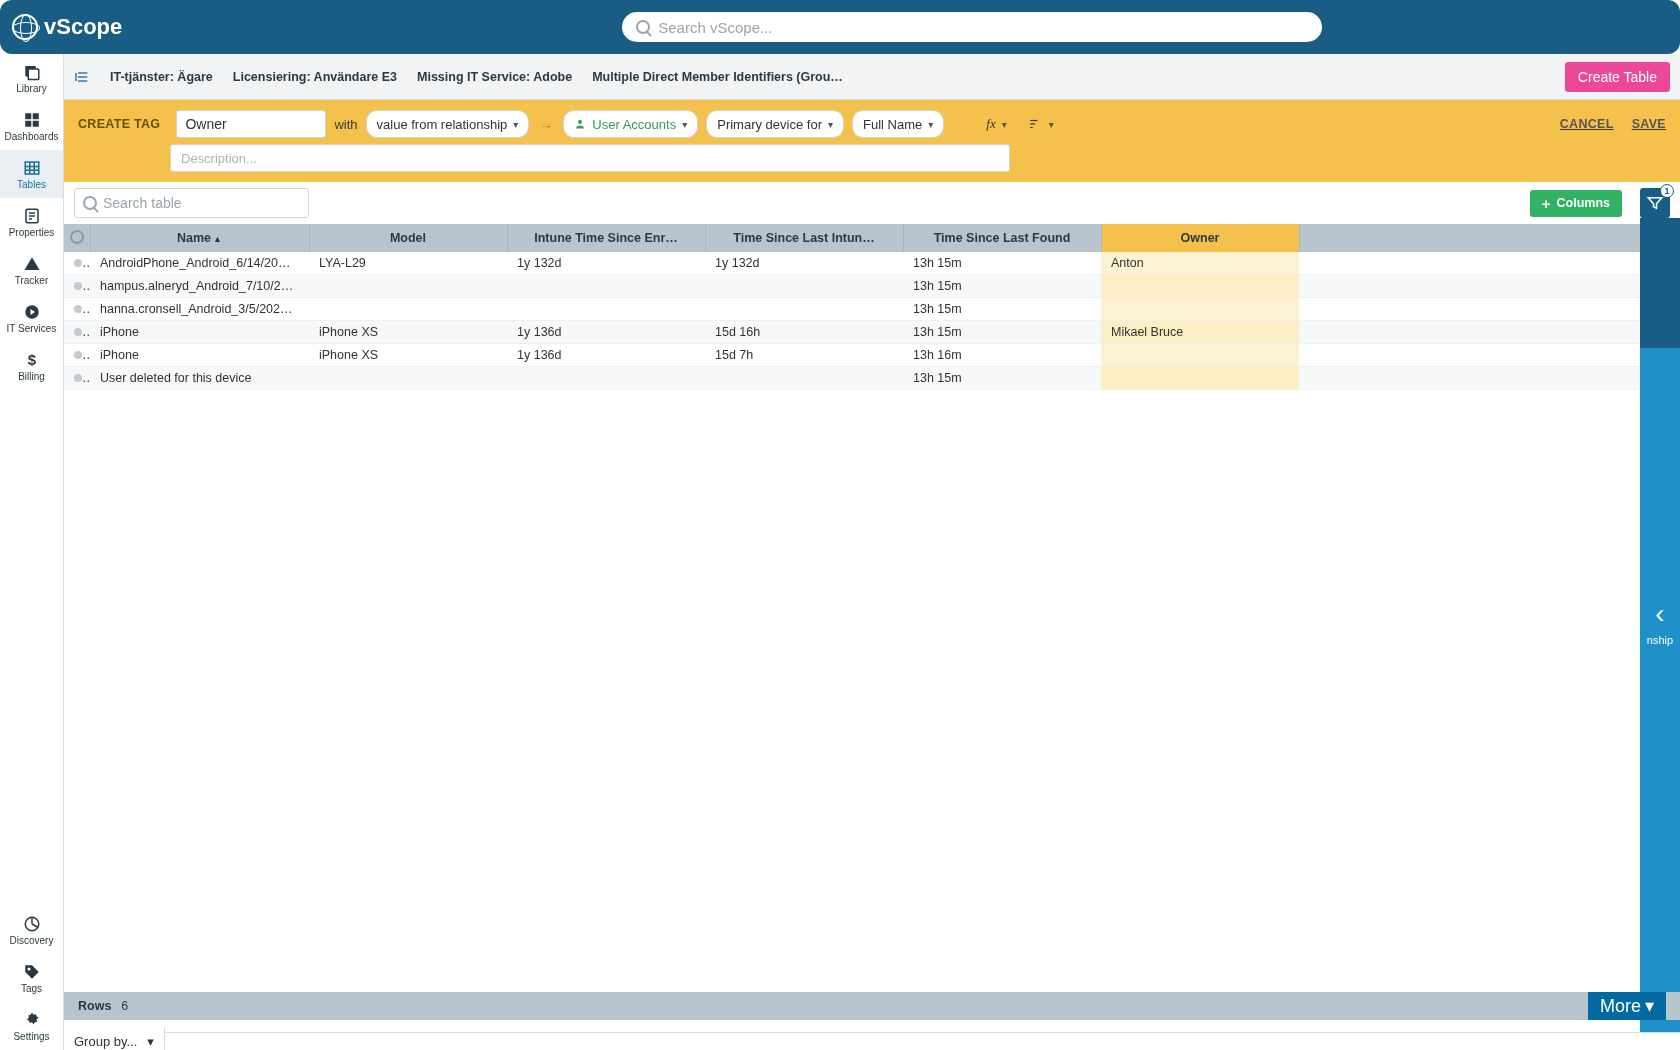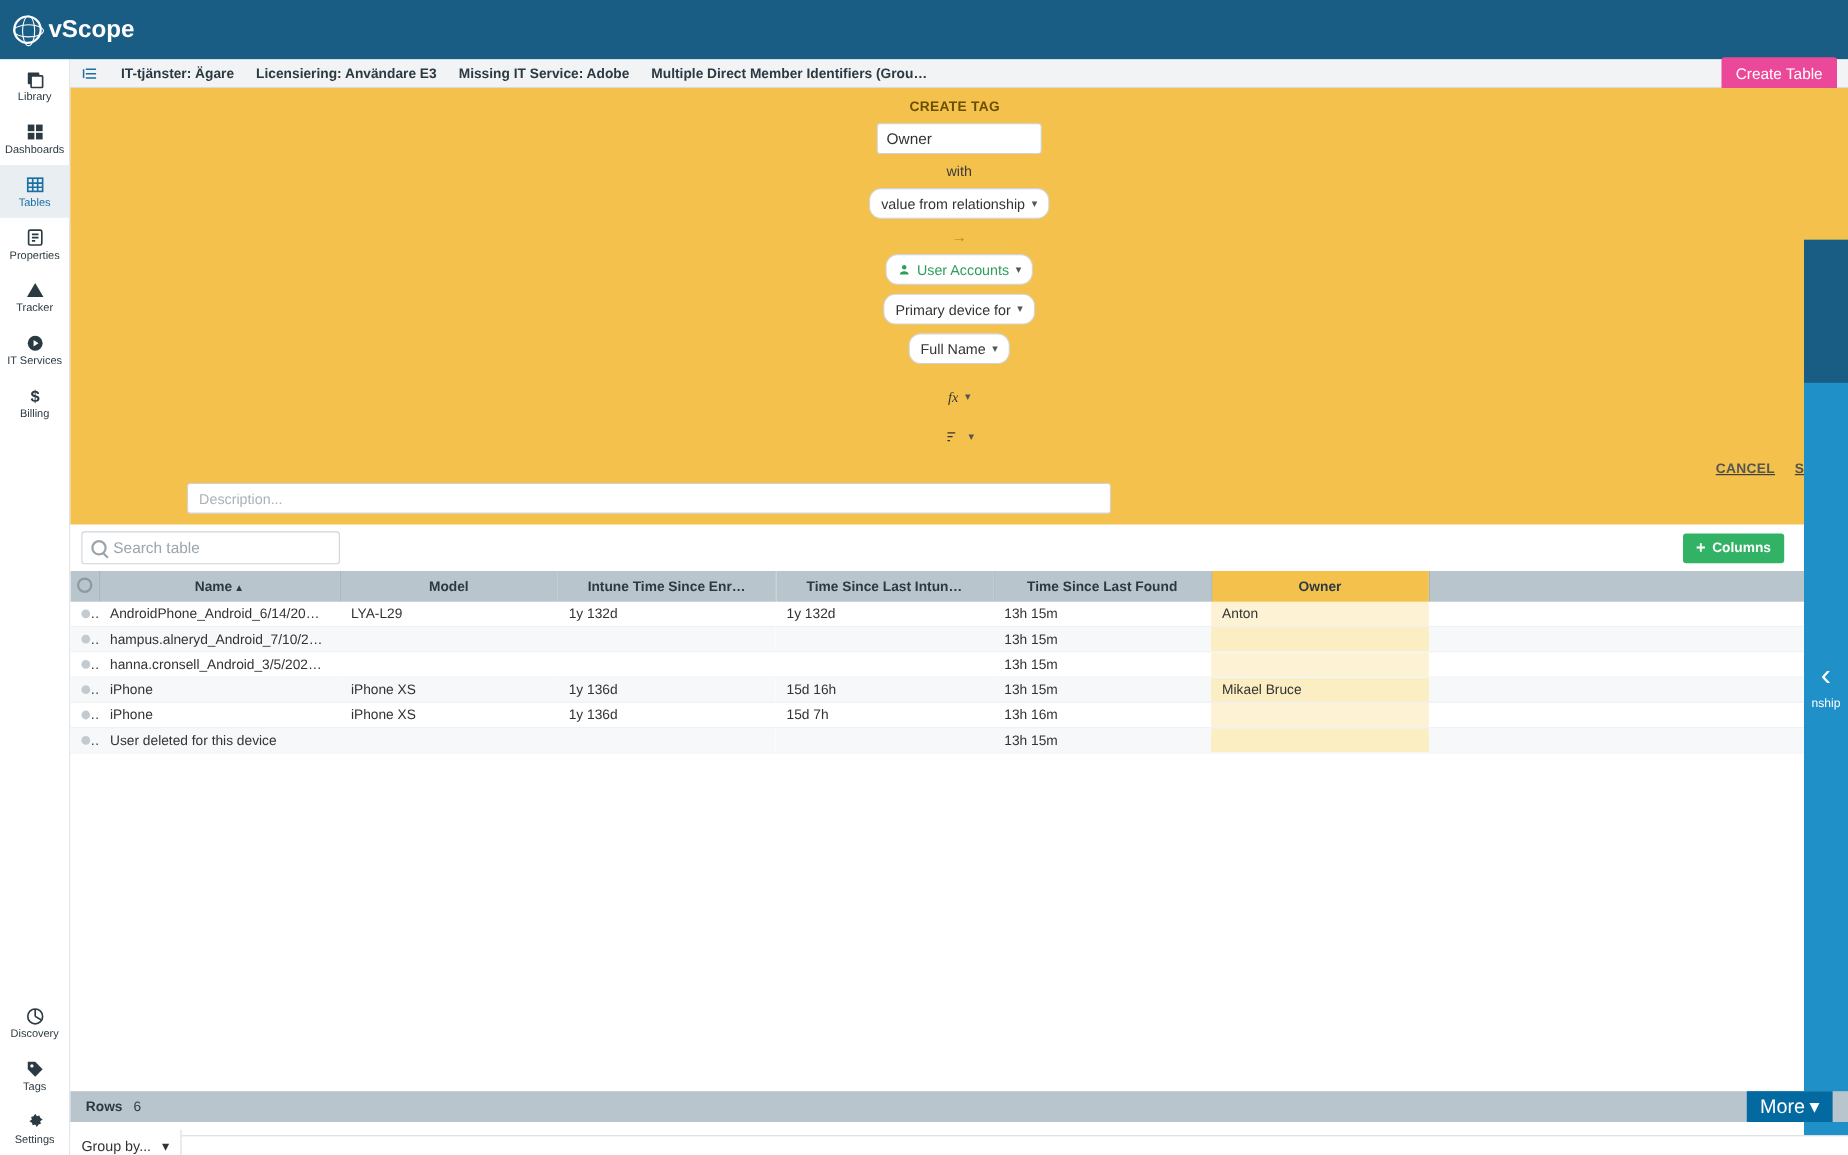--- a/index.html
+++ b/index.html
@@ -1,20 +1,20 @@
 <!DOCTYPE html>
 <html><head>
 <meta charset="utf-8">
 <style>
 * { box-sizing: border-box; margin: 0; padding: 0; }
 html, body { width: 1680px; height: 1050px; font-family: Arial, Helvetica, sans-serif; font-size: 13px; color: #333; overflow: hidden; }
 body { display: flex; flex-direction: column; }
 
 
-.topbar { height: 54px; background: #1a5d84; display: flex; align-items: center; padding: 0 12px; }
+.topbar { height: 54px; background: #1a5d84; display: flex; align-items: center; padding: 0 12px; border-radius: 12px; }
 .logo { display: flex; align-items: center; color: #fff; font-size: 22px; font-weight: 600; gap: 6px; }
 .logo-icon { width: 26px; height: 26px; border: 2px solid #fff; border-radius: 50%; position: relative; }
 .logo-icon::before, .logo-icon::after { content: ""; position: absolute; background: transparent; border: 1px solid #fff; }
 .logo-icon::before { width: 26px; height: 10px; border-radius: 50%; top: 6px; left: -2px; }
 .logo-icon::after { width: 10px; height: 26px; border-radius: 50%; left: 6px; top: -2px; }
 .search-wrap { flex: 0 0 auto; margin-left: 500px; }
 .search-box { width: 700px; height: 30px; background: #fff; border-radius: 15px; display: flex; align-items: center; padding: 0 14px; gap: 8px; }
 .search-box input { border: none; outline: none; flex: 1; font-size: 15px; color: #666; }
 .search-box input::placeholder { color: #9aa5ad; }
 .icon-search { width: 14px; height: 14px; border: 2px solid #9aa5ad; border-radius: 50%; position: relative; }
@@ -28,28 +28,28 @@
 .sidebar .top-items, .sidebar .bottom-items { display: flex; flex-direction: columns; flex-direction: column; }
 .sidebar .top-items { flex: 1; }
 .sidebar-item { display: flex; flex-direction: column; align-items: center; justify-content: center; padding: 10px 0 8px; cursor: pointer; gap: 3px; color: #2b3a42; }
 .sidebar-item.active { background: #e8eef2; }
 .sidebar-item .lbl { font-size: 10px; }
 .sb-icon { width: 18px; height: 16px; display: flex; align-items: center; justify-content: center; }
 .sb-icon svg { width: 18px; height: 18px; }
 
 
 .content { flex: 1; display: flex; flex-direction: column; min-width: 0; position: relative; }
-.tabs-bar { height: 26px; background: #f2f3f4; border-bottom: 1px solid #d7dcdf; display: flex; align-items: center; padding: 0 10px; gap: 20px; }
+.tabs-bar { height: 46px; background: #f2f3f4; border-bottom: 1px solid #d7dcdf; display: flex; align-items: center; padding: 0 10px; gap: 20px; }
 .tab-icon { width: 16px; height: 16px; }
 .tab { font-size: 12.5px; font-weight: 600; color: #2b3a42; white-space: nowrap; cursor: pointer; }
 .btn-create-table { margin-left: auto; background: #ec4899; color: #fff; border: none; border-radius: 3px; padding: 7px 13px; font-size: 14px; font-weight: 400; cursor: pointer; }
 
 
 .tag-bar { background: #f4c24c; padding: 10px 14px; display: flex; flex-direction: column; gap: 6px; }
-.tag-row1 { display: flex; align-items: center; gap: 8px; flex-direction: column; }
+.tag-row1 { display: flex; align-items: center; gap: 8px; }
 .tag-label { font-size: 12.5px; font-weight: 700; color: #6b4e00; letter-spacing: 0.3px; margin-right: 8px; }
 .tag-input { width: 150px; height: 28px; border: 1px solid #d0d4d7; border-radius: 3px; padding: 0 8px; font-size: 14px; background: #fff; color: #333; }
 .tag-with { font-size: 13px; color: #3a3a3a; }
 .chip { background: #fff; border: 1px solid #d0d4d7; border-radius: 11px; height: 28px; display: inline-flex; align-items: center; padding: 0 10px; gap: 6px; font-size: 13px; cursor: pointer; }
 .chip .caret { font-size: 10px; color: #555; }
 .chip-green { color: #2e9e5b; text-align: center; }
 .chip-green .person-icon { width: 12px; height: 12px; }
 .arrow-small { color: #b88700; font-size: 14px; padding: 0 2px; }
 .tag-actions-right { margin-left: auto; display: flex; gap: 18px; text-decoration: underline; }
 .link-btn { background: none; border: none; font-size: 12.5px; font-weight: 600; color: #555; cursor: pointer; letter-spacing: 0.3px; }
@@ -105,20 +105,26 @@
 col.c-tslf { width: 198px; }
 col.c-owner { width: 198px; }
 </style>
 </head>
 <body>
 
 <div class="topbar">
   <div class="logo">
     <span class="logo-icon"></span>
     <span>vScope</span>
+  </div>
+  <div class="search-wrap">
+    <div class="search-box">
+      <span class="icon-search"></span>
+      <input type="text" placeholder="Search vScope..." style="">
+    </div>
   </div>
 </div>
 
 <div class="main">
 
   <div class="sidebar">
     <div class="top-items">
       <div class="sidebar-item">
         <span class="sb-icon">
             <svg viewBox="0 0 24 24" fill="#2b3a42">

